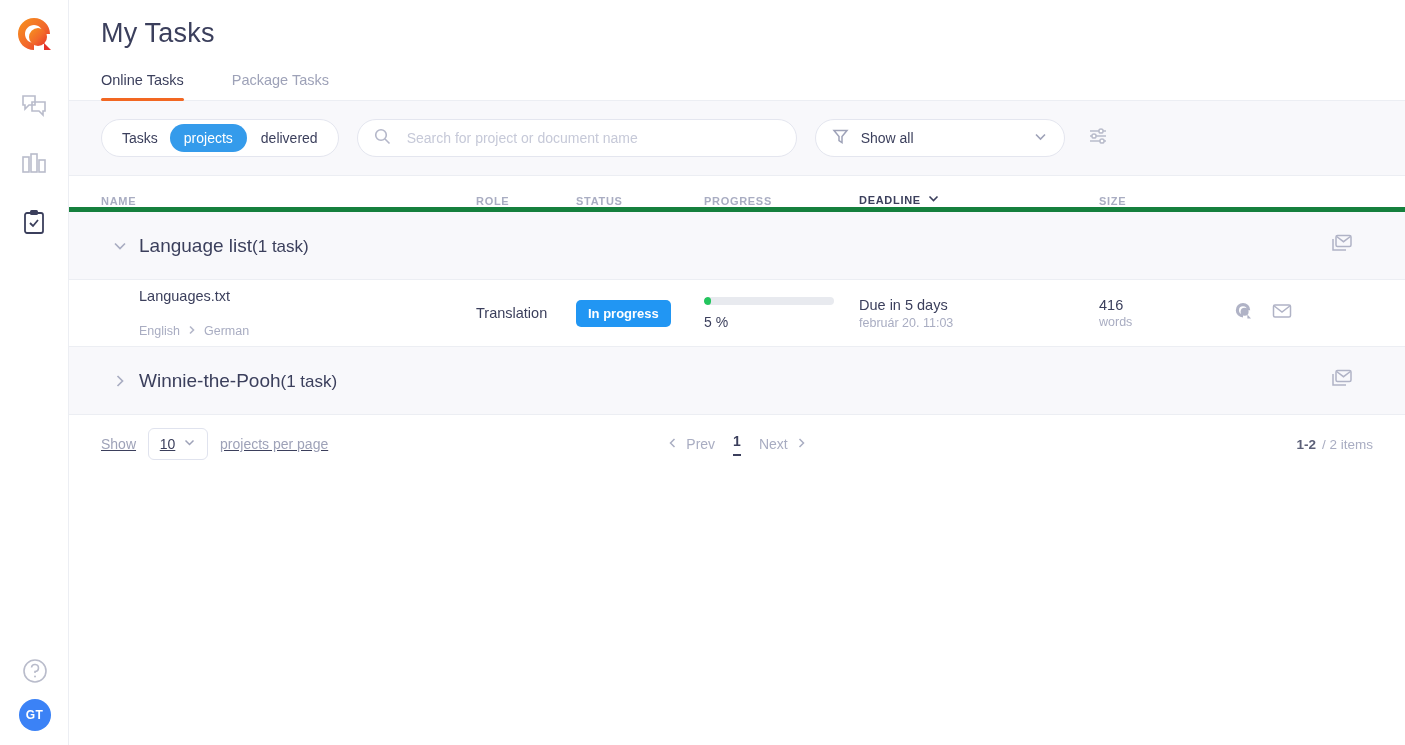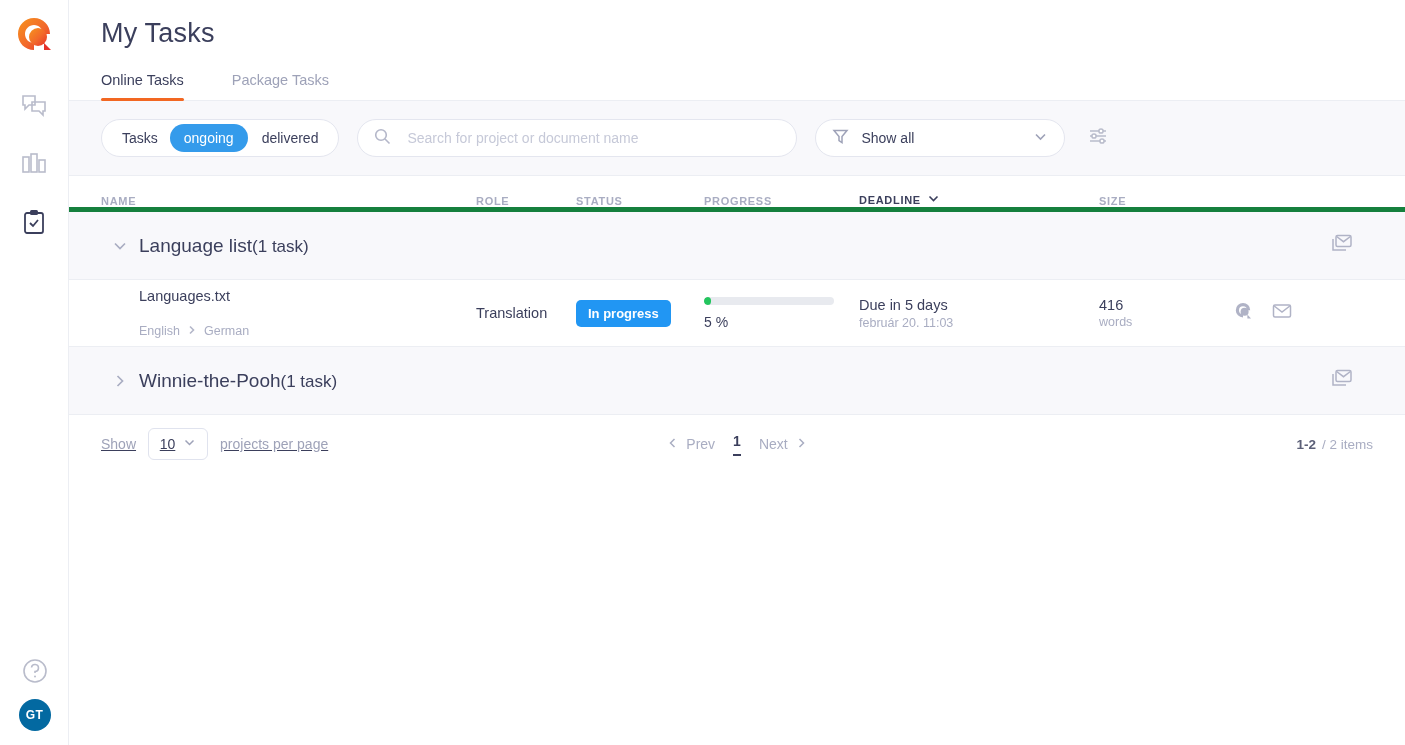--- a/index.html
+++ b/index.html
@@ -22,21 +22,21 @@
     position: relative;
   }
   .logo { margin-top: 15px; width: 40px; height: 40px; display: flex; align-items: center; justify-content: center; }
   .nav-icons { margin-top: 38px; display: flex; flex-direction: column; align-items: center; gap: 28px; }
   .nav-icon { width: 34px; height: 30px; display: flex; align-items: center; justify-content: center; color: #b9bccb; cursor: pointer; }
   .nav-icon.active { color: #3b3f5c; }
   .sidebar-bottom { position: absolute; bottom: 14px; left: 0; width: 69px; display: flex; flex-direction: column; align-items: center; gap: 14px; }
   .help-icon { width: 28px; height: 28px; color: #b9bccb; cursor: pointer; }
   .avatar {
     width: 32px; height: 32px; border-radius: 50%;
-    background: #0369a1; color: #ffffff;
+    background: #3b82f6; color: #ffffff;
     font-size: 12px; font-weight: bold; letter-spacing: .3px;
     display: flex; align-items: center; justify-content: center;
     cursor: pointer;
   }
 
   
   .main { flex: 1; height: 745px; display: flex; flex-direction: column; background: #ffffff; position: relative; }
 
   .page-header { padding: 18px 0 0 32px; }
   .page-title { font-size: 27px; font-weight: normal; color: #3b3f5c; letter-spacing: .2px; }
@@ -241,21 +241,21 @@
 
     <div class="tabs">
       <div class="tab active">Online Tasks</div>
       <div class="tab">Package Tasks</div>
     </div>
 
     <div class="filterbar">
 
       <div class="segmented">
         <span class="seg-label">Tasks</span>
-        <span class="seg-btn active">ongoing</span>
+        <span class="seg-btn active">projects</span>
         <span class="seg-btn">delivered</span>
       </div>
 
       <div class="search-box">
         <span>
           <svg width="17" height="17" viewBox="0 0 17 17" fill="none" stroke="#b4b7c9" stroke-width="1.6">
             <circle cx="7" cy="7" r="5.3"></circle>
             <path d="M11 11 L15.5 15.5"></path>
           </svg>
         </span>

